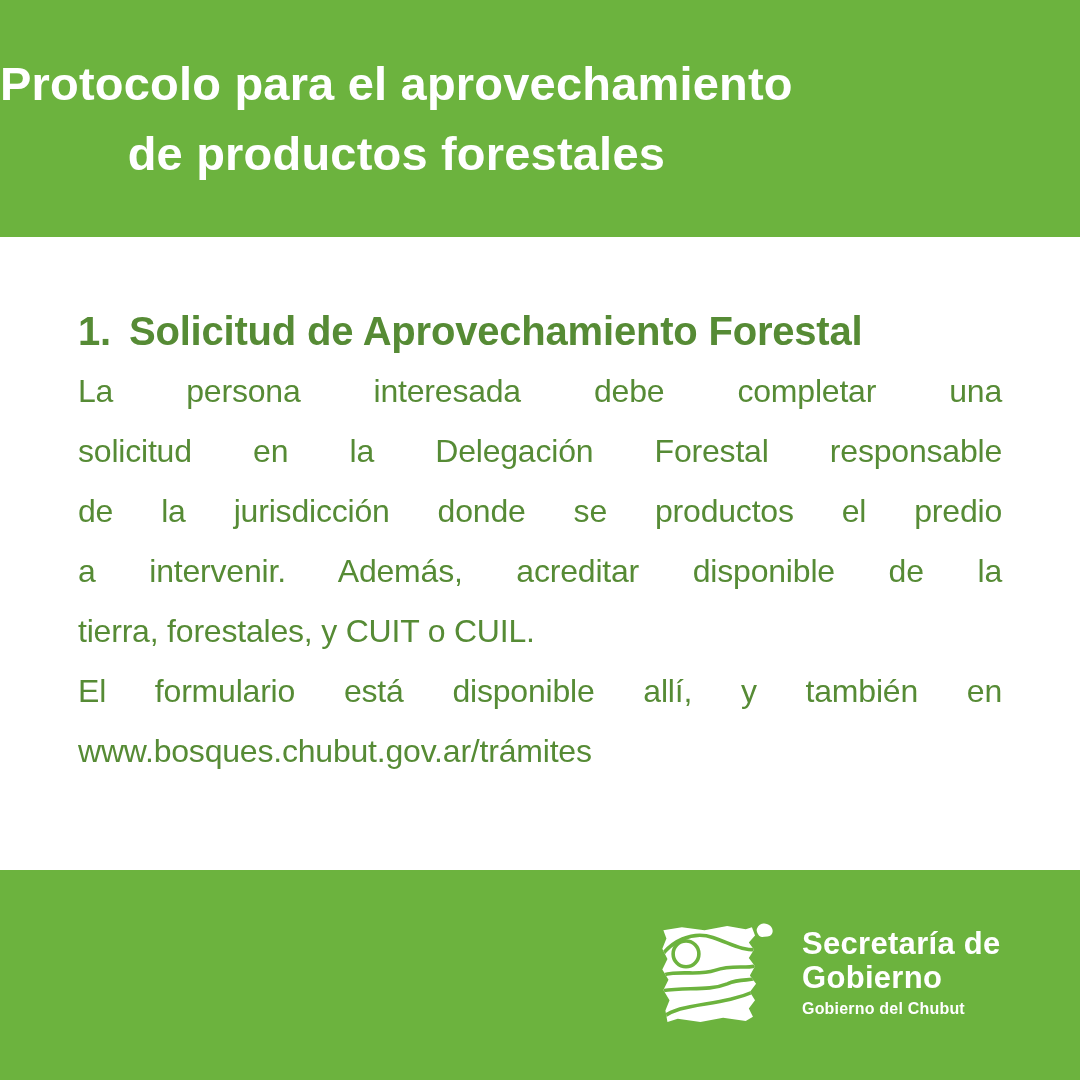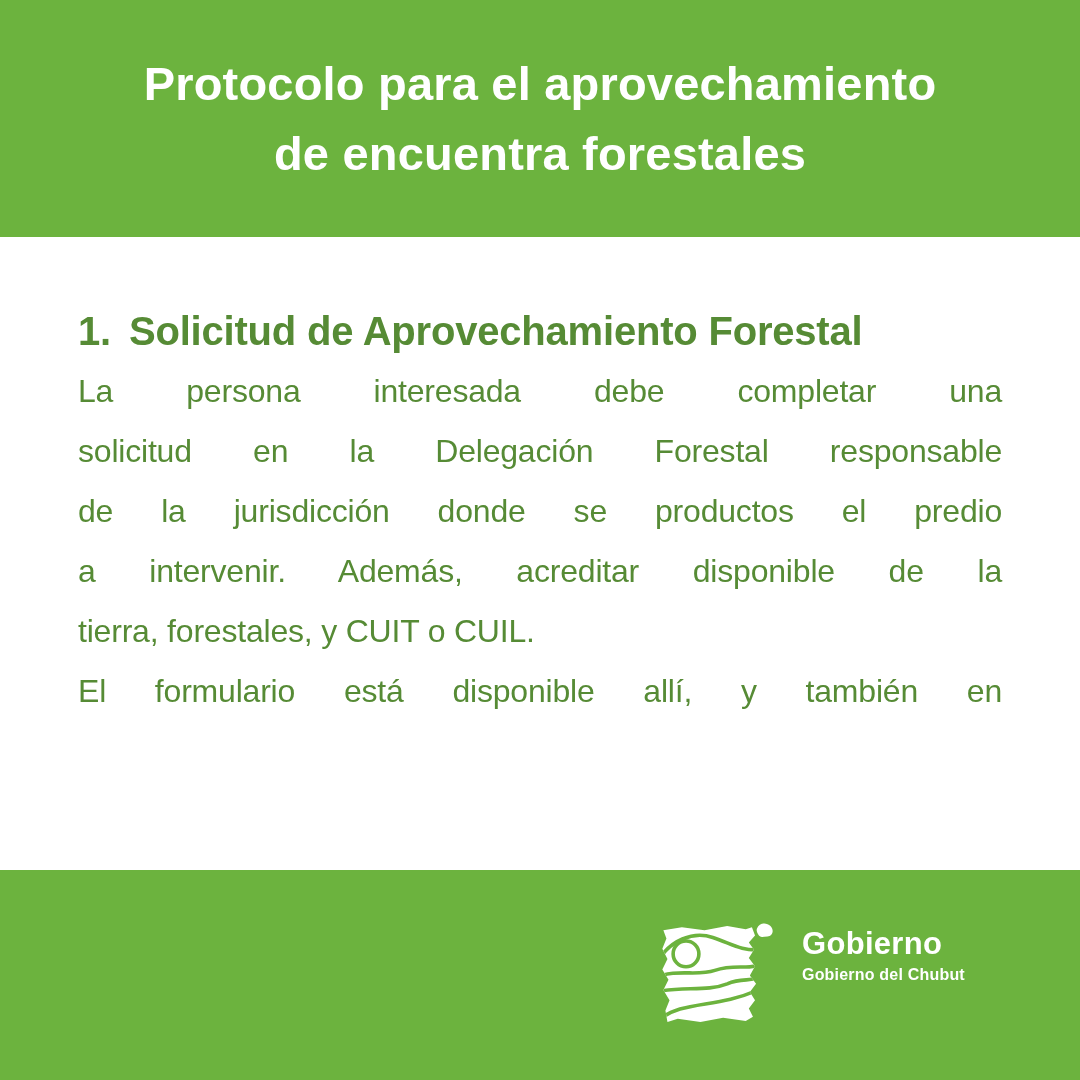--- a/index.html
+++ b/index.html
@@ -13,21 +13,21 @@
     width: 1080px; height: 1080px;
     overflow: hidden;
     background: #ffffff;
   }
   .band { background: #6CB33E; }
 
   
   .header-band {
     height: 237px;
     display: flex; flex-direction: column;
-    justify-content: center; align-items: center;
+    justify-content: center; align-items: flex-start;
   }
   .poster-title {
     margin: 0;
     color: #ffffff;
     font-weight: 700;
     font-size: 47px;
     line-height: 70px;
     text-align: center;
     letter-spacing: 0.2px;
   }
@@ -71,34 +71,35 @@
   .org-sub  { font-weight: 700; font-size: 16px; line-height: 27px; letter-spacing: 0.2px; }
 </style>
 </head>
 <body>
 
 <div class="poster">
 
   <header class="band header-band">
     <h1 class="poster-title">
       <span>Protocolo para el aprovechamiento</span>
-      <span>de encuentra forestales</span>
+      <span>de productos forestales</span>
     </h1>
   </header>
 
   <main class="body-section">
     <p class="bline section-heading">
       <span class="num">1.</span><span>Solicitud de Aprovechamiento Forestal</span>
     </p>
     <p class="bline just">La persona interesada debe completar una</p>
     <p class="bline just">solicitud en la Delegación Forestal responsable</p>
     <p class="bline just">de la jurisdicción donde se productos el predio</p>
     <p class="bline just">a intervenir. Además, acreditar disponible de la</p>
     <p class="bline">tierra, forestales, y CUIT o CUIL.</p>
     <p class="bline just">El formulario está disponible allí, y también en</p>
+    <p class="bline">www.bosques.chubut.gov.ar/trámites</p>
   </main>
 
   <footer class="band footer-band">
     <div class="logo">
       <svg viewBox="0 0 130 100" xmlns="http://www.w3.org/2000/svg">
         <defs>
           <clipPath id="mapclip">
             <path d="M 10,8 L 28,5 L 50,8 L 72,4 L 90,7 L 96,5
                      L 99,13 L 93,20 L 98,27 L 93,35 L 99,43 L 94,52 L 100,60 L 94,68 L 99,76 L 93,84 L 97,92 L 90,96
                      L 68,93 L 46,97 L 24,94 L 14,97
@@ -115,19 +116,20 @@
 
         <g clip-path="url(#mapclip)" fill="none" stroke="#6CB33E" stroke-width="3.5">
           <circle cx="32" cy="31" r="12.5"></circle>
           <path d="M 2,42 C 16,16 40,9 58,15 C 76,21 86,28 102,27"></path>
           <path d="M 2,54 C 24,45 42,53 60,47 C 78,41 90,46 102,42"></path>
           <path d="M 2,68 C 28,62 52,68 72,60 C 86,54 94,58 102,54"></path>
           <path d="M 6,95 C 28,76 62,84 102,66"></path>
         </g>
       </svg>
       <div class="logo-text">
+        <div class="org-line">Secretaría de</div>
         <div class="org-line">Gobierno</div>
         <div class="org-sub">Gobierno del Chubut</div>
       </div>
     </div>
   </footer>
 
 </div>
 
 </body></html>

